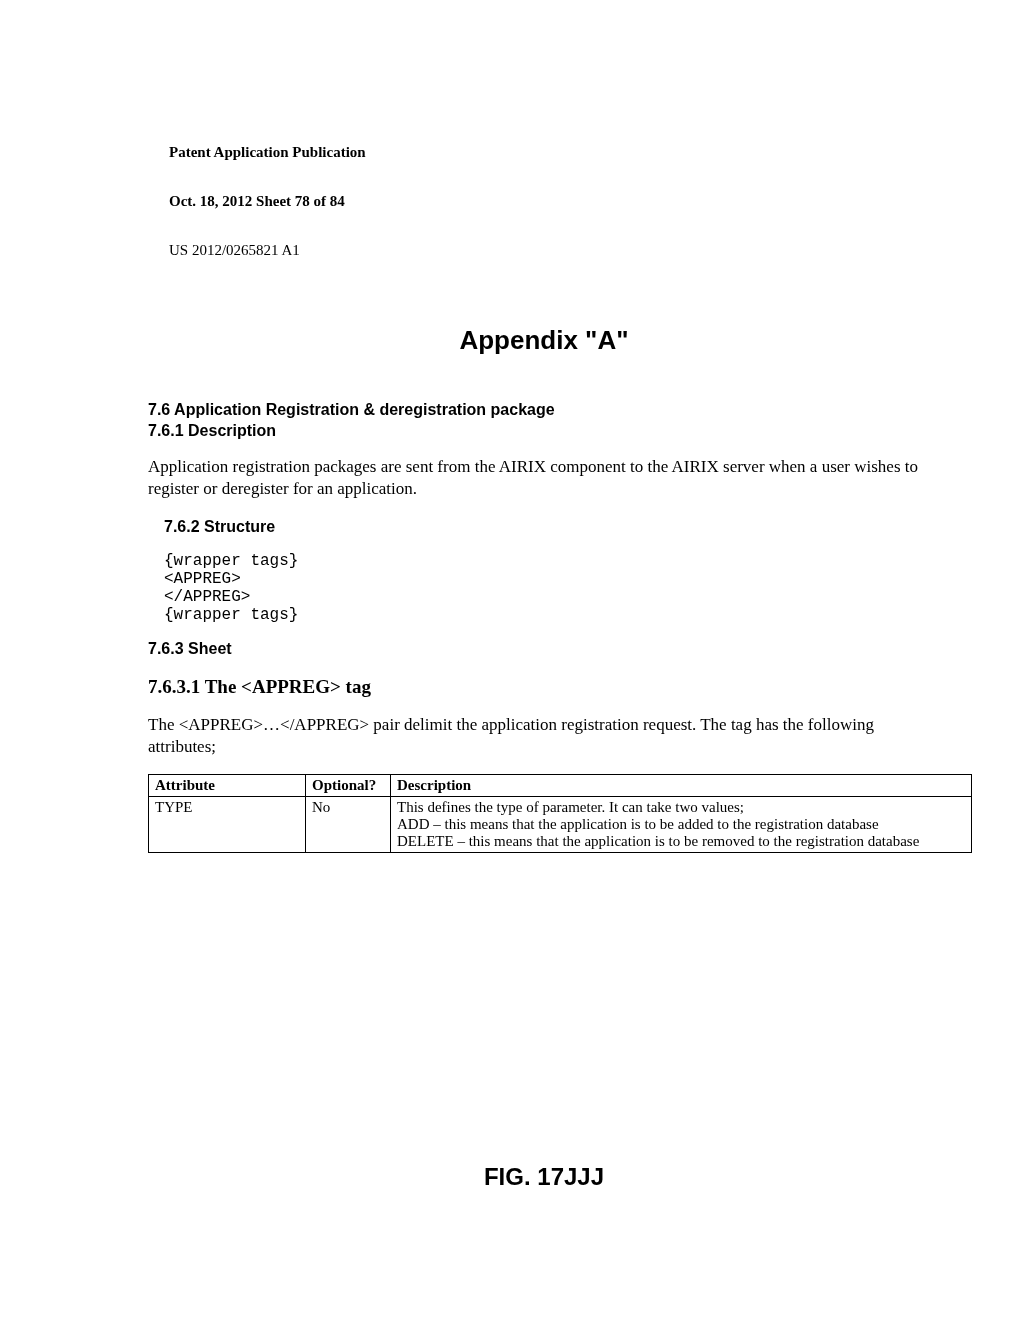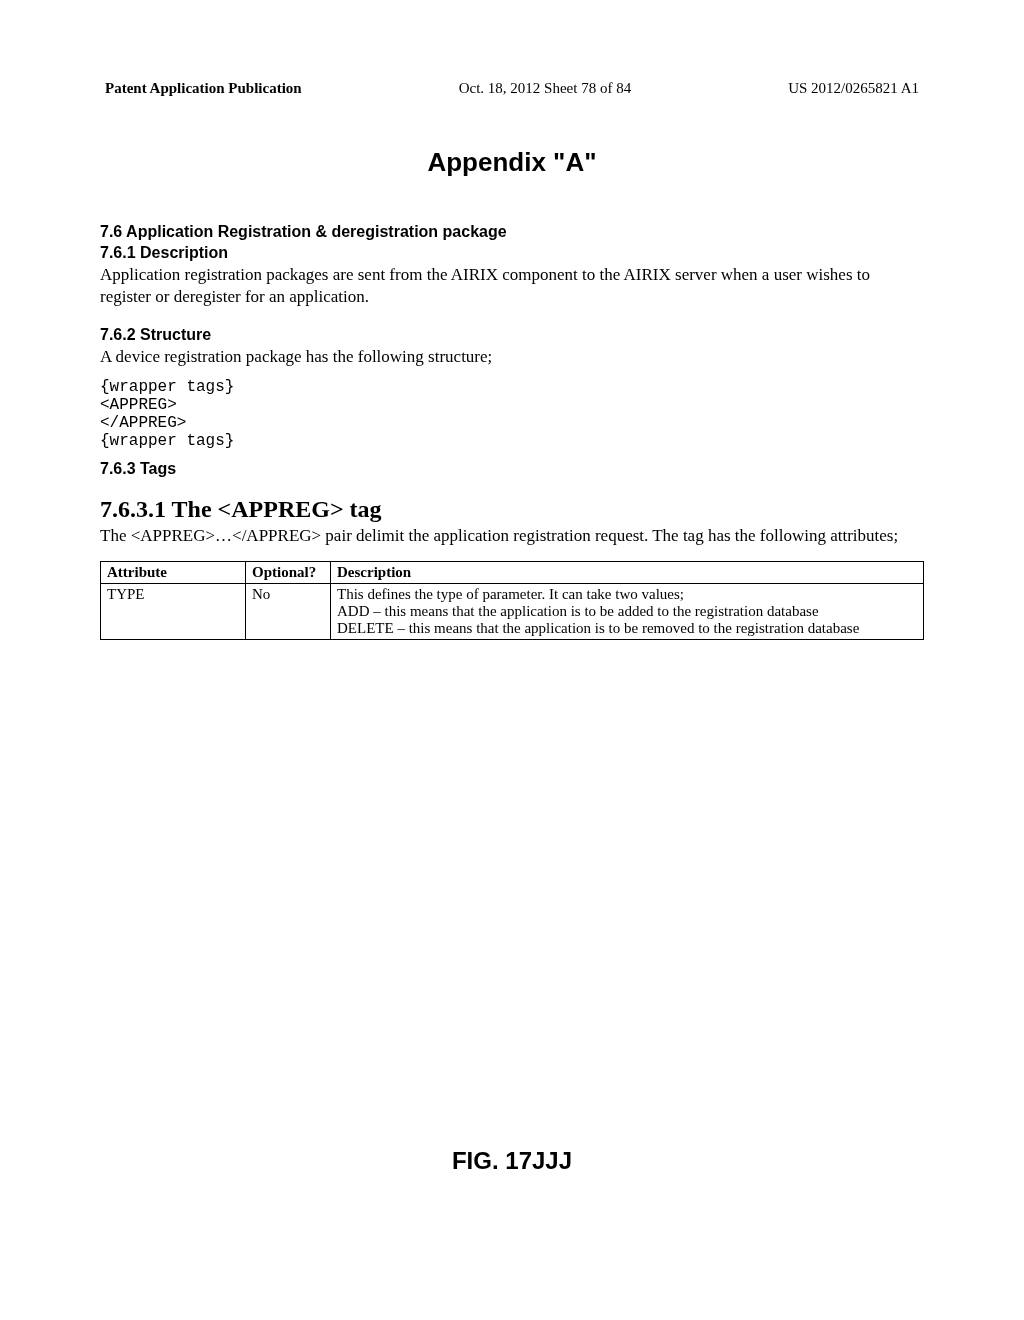--- a/index.html
+++ b/index.html
@@ -1,18 +1,19 @@
 <!DOCTYPE html>
 <html><head>
   <meta charset="utf-8">
   <style>
     * {
-      margin: 0;
+      margin: 16px;
       padding: 0;
       box-sizing: border-box;
+      flex-direction: column;
     }
     body {
       width: 1024px;
       height: 1320px;
       background: #fff;
       font-family: 'Times New Roman', Times, serif;
       color: #000;
       padding: 80px 100px 40px 100px;
       position: relative;
     }
@@ -20,22 +21,21 @@
       display: flex;
       justify-content: space-between;
       font-size: 15px;
       margin-bottom: 50px;
       padding: 0 5px;
     }
     .header-left {
       font-weight: bold;
     }
     .header-center {
-      font-weight: normal;
-      text-align: center;
+      font-weight: bold;
     }
     .header-right {
       font-weight: normal;
     }
     .appendix-title {
       font-family: Arial, Helvetica, sans-serif;
       font-size: 26px;
       font-weight: bold;
       text-align: center;
       margin-bottom: 45px;
@@ -62,41 +62,41 @@
     }
     .code-block {
       font-family: Liberation Mono, monospace;
       font-size: 16px;
       margin-top: 10px;
       margin-bottom: 10px;
       white-space: pre;
     }
     .subsubsection-heading {
       font-family: 'Times New Roman', Times, serif;
-      font-size: 24px;
+      font-size: 19px;
       font-weight: bold;
       margin-top: 18px;
     }
     table {
       border-collapse: collapse;
       width: 100%;
       margin-top: 14px;
       font-size: 15px;
     }
     th, td {
       border: 1px solid #000;
       padding: 2px 6px 2px 6px;
       text-align: left;
       vertical-align: top;
     }
     th {
       font-weight: bold;
     }
     .col-attr {
-      width: 145px;
+      width: 157px;
     }
     .col-opt {
       width: 85px;
     }
     .figure-label {
       font-family: Arial, Helvetica, sans-serif;
       font-size: 24px;
       font-weight: bold;
       text-align: center;
       position: absolute;
@@ -116,28 +116,27 @@
 
 <div class="appendix-title">Appendix "A"</div>
 
 <div class="section-heading">7.6  Application Registration &amp; deregistration package</div>
 
 <div class="subsection-heading">7.6.1  Description</div>
 <div class="body-text">Application registration packages are sent from the AIRIX component to the AIRIX server when a user wishes to register or deregister for an application.</div>
 
 <div class="subsection-block">
   <div class="subsection-heading">7.6.2  Structure</div>
-  <div class="body-text">A device registration package has the following structure;</div>
   <div class="code-block">{wrapper tags}
 &lt;APPREG&gt;
 &lt;/APPREG&gt;
 {wrapper tags}</div>
 </div>
 
-<div class="subsection-heading">7.6.3  Tags</div>
+<div class="subsection-heading">7.6.3  Sheet</div>
 
 <div class="subsubsection-heading">7.6.3.1  The &lt;APPREG&gt; tag</div>
 <div class="body-text">The &lt;APPREG&gt;…&lt;/APPREG&gt; pair delimit the application registration request. The tag has the following attributes;</div>
 
 <table>
   <thead>
     <tr>
       <th class="col-attr">Attribute</th>
       <th class="col-opt">Optional?</th>
       <th>Description</th>

